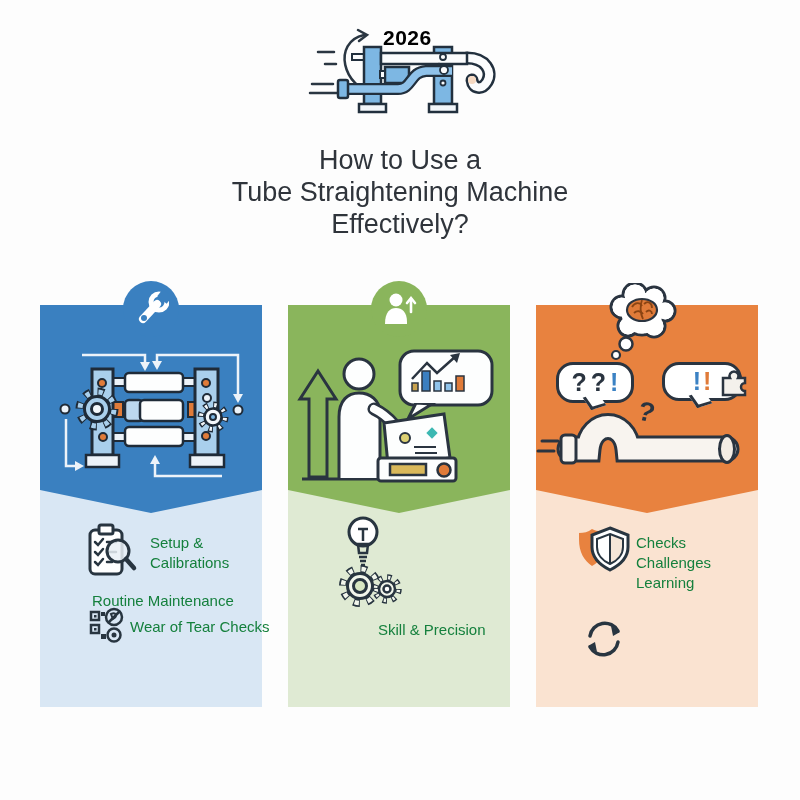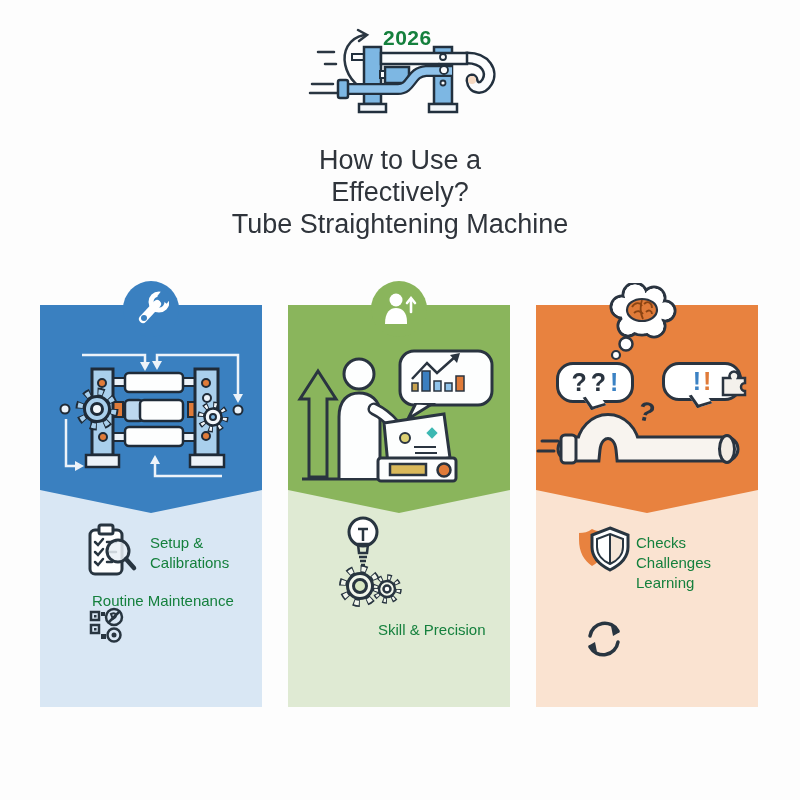--- a/index.html
+++ b/index.html
@@ -1,20 +1,20 @@
 <!DOCTYPE html>
 <html><head>
 <meta charset="utf-8">
 <style>
   html,body{margin:0;padding:0;background:#ffffff;}
   #stage{position:relative;width:800px;height:800px;background:#fdfdfd;overflow:hidden;
          font-family:"Liberation Sans",sans-serif;}
   .abs{position:absolute;}
   
-  #year{position:absolute;left:383px;top:26px;font-size:21px;font-weight:bold;color:#15803d;letter-spacing:.5px;}
+  #year{position:absolute;left:383px;top:26px;font-size:21px;font-weight:bold;color:#000000;letter-spacing:.5px;}
   #title{position:absolute;left:0;top:144px;width:800px;text-align:center;
          font-size:27px;font-weight:normal;color:#2f343b;line-height:32px;}
   
   .col{position:absolute;top:283px;width:222px;height:424px;}
   .badge{position:absolute;top:-2px;left:50%;transform:translateX(-50%);
          width:56px;height:56px;border-radius:50%;z-index:3;display:flex;align-items:center;justify-content:center;}
   .panel-light{position:absolute;left:0;top:22px;width:222px;height:402px;z-index:1;}
   .panel-colored{position:absolute;left:0;top:22px;width:222px;height:208px;z-index:2;
          clip-path:polygon(0 0,100% 0,100% 89%,50% 100%,0 89%);}
   .content{position:absolute;z-index:4;}
@@ -59,22 +59,22 @@
     <rect x="129" y="82" width="28" height="8" fill="#f2f6fa" stroke="#22303e" stroke-width="2.5"></rect>
     <circle cx="143" cy="35" r="3" fill="#fbfcfd" stroke="#22303e" stroke-width="1.8"></circle>
     <circle cx="144" cy="48" r="4" fill="#fbfcfd" stroke="#22303e" stroke-width="1.8"></circle>
     <circle cx="143" cy="61" r="2.5" fill="#fbfcfd" stroke="#22303e" stroke-width="1.8"></circle>
     <circle cx="139" cy="42" r="1.3" fill="#22303e"></circle>
   </svg>
   <div id="year">2026</div>
 
   <div id="title">
     <span style="display:block">How to Use a</span>
+    <span style="display:block">Tube Straightening Machine</span>
     <span style="display:block">Effectively?</span>
-    <span style="display:block">Tube Straightening Machine</span>
   </div>
 
   <div class="col" style="left:40px">
     <div class="panel-light" style="background-color: rgb(217, 231, 244);"></div>
     <div class="panel-colored" style="background-color: rgb(58, 128, 192);">
       <svg width="222" height="208" viewBox="0 0 222 208">
 
         <g stroke="#edf3f9" stroke-width="2.5" fill="none">
           <path d="M42,50 H105 V58"></path>
           <path d="M117,58 V50 H198 V90"></path>
@@ -165,20 +165,21 @@
           <circle cx="26" cy="30" r="6.5"></circle>
       </g>
       <rect x="6" y="10" width="2.5" height="2.5" fill="#283540"></rect>
       <rect x="6" y="23" width="2.5" height="2.5" fill="#283540"></rect>
       <rect x="13" y="7" width="4" height="4" fill="#283540"></rect>
       <rect x="13" y="29" width="5" height="5" fill="#283540"></rect>
       <line x1="20" y1="18" x2="32" y2="6" stroke="#283540" stroke-width="2.5"></line>
       <path d="M23,9 C28,7 30,11 25,14 Z" fill="none" stroke="#283540" stroke-width="2"></path>
       <circle cx="26" cy="30" r="2.5" fill="#283540"></circle>
     </svg>
+    <div class="item-label" style="left:90px;top:334px;white-space:nowrap">Wear of Tear Checks</div>
   </div>
 
   <div class="col" style="left:288px">
     <div class="panel-light" style="background-color: rgb(223, 234, 211);"></div>
     <div class="panel-colored" style="background-color: rgb(138, 181, 92);">
       <svg width="222" height="208" viewBox="0 0 222 208">
         <line x1="14" y1="174" x2="114" y2="174" stroke="#2a3440" stroke-width="3"></line>
         <path d="M30,66 L48,94 L39,94 L39,172 L21,172 L21,94 L12,94 Z" fill="none" stroke="#2a3440" stroke-width="3"></path>
 
         <rect x="112" y="46" width="92" height="54" rx="14" fill="#fdfefe" stroke="#2a3440" stroke-width="3"></rect>

